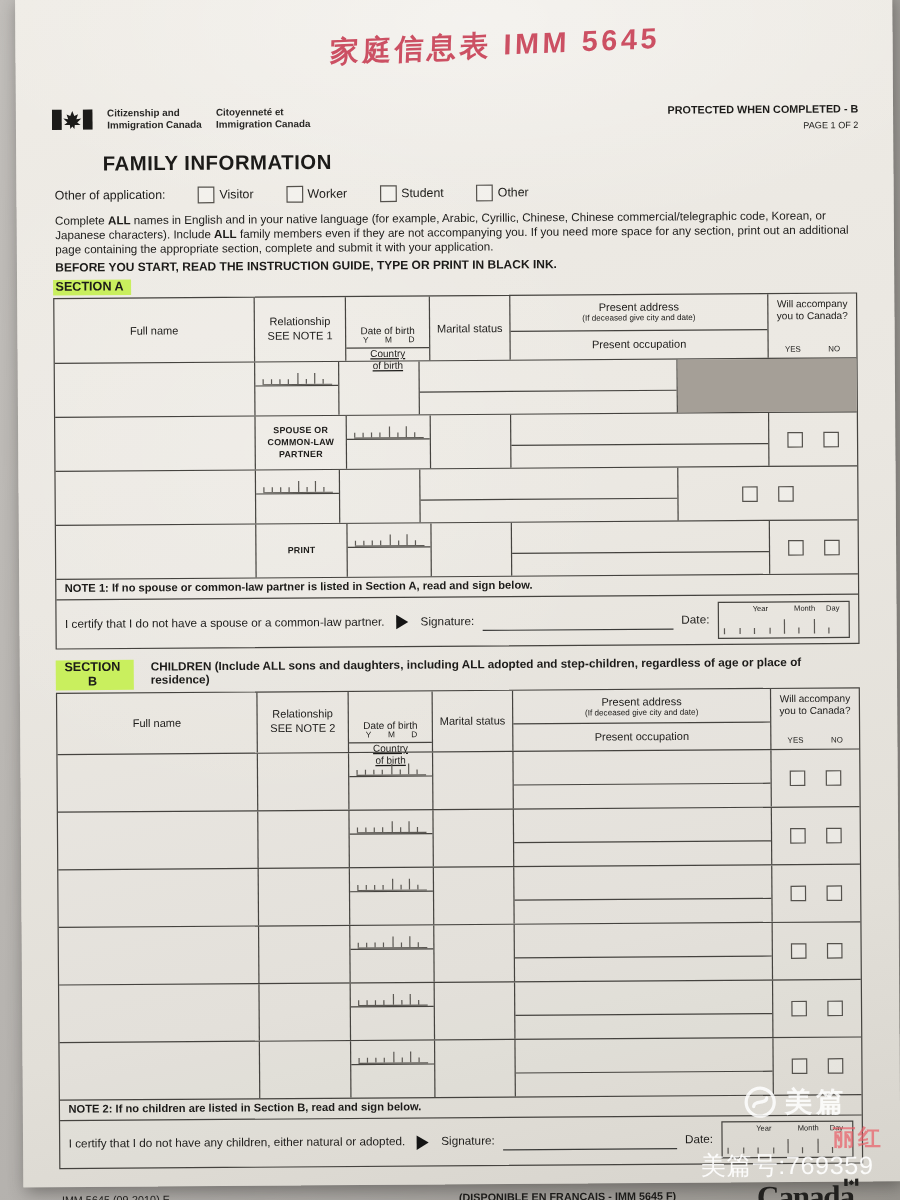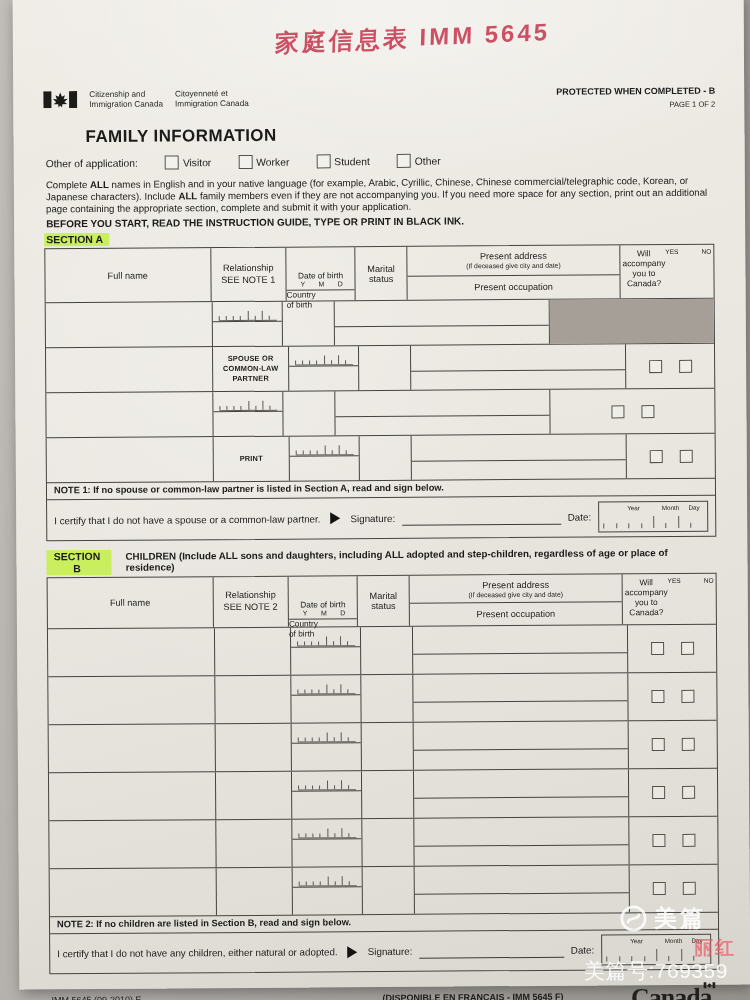--- a/index.html
+++ b/index.html
@@ -18,21 +18,21 @@
       radial-gradient(ellipse 420px 420px at 28% 38%, rgba(255,255,255,0.16), rgba(255,255,255,0) 75%),
       linear-gradient(168deg,#efece6 0%,#eae7e1 45%,#e2dfd8 78%,#d7d4cd 100%);
     box-shadow:2px 4px 14px rgba(40,38,35,0.45);
     transform:rotate(-0.4deg);}
   .handwriting{position:absolute;left:262px;top:26px;font-size:24px;font-weight:bold;
     color:var(--red);letter-spacing:3px;transform:rotate(-2deg) skewX(-4deg);opacity:0.9;white-space:nowrap;}
   .form{position:absolute;left:30px;top:92px;width:672px;}
 
   
   .hdr{display:flex;justify-content:space-between;align-items:flex-start;height:34px;}
-  .dept{display:flex;gap:12px;align-items:flex-start;}
+  .dept{display:flex;gap:12px;align-items:flex-start;font-weight:bold;}
   .flag-svg{width:34px;height:17px;margin-top:1px;}
   .dept-col{font-size:8.2px;line-height:1.25;color:#2a2927;}
   .hdr-right{text-align:right;}
   .protected{font-size:9px;font-weight:bold;}
   .pageno{font-size:7.6px;margin-top:4px;}
   .form-title{font-size:17px;font-weight:bold;letter-spacing:0.4px;margin:3px 0 0 42px;}
 
   
   .type-row{display:flex;align-items:center;margin:9px 0 0 2px;font-size:10.3px;}
   .type-row .opt{display:flex;align-items:center;margin-left:27px;}
@@ -48,36 +48,36 @@
     padding:0 6px 1px 2px;margin:4px 0 2px 0;text-align:center;}
   .secb-row{display:flex;align-items:baseline;margin-top:5px;}
   .secb-title{font-size:9.8px;font-weight:bold;margin-left:14px;}
 
   
   .ftable{width:670px;border:1.6px solid var(--line);background:rgba(255,255,255,0.06);}
   .trow{display:flex;}
   .trow + .trow,.noterow,.certrow{border-top:1px solid var(--line);}
   .tc{border-left:1px solid var(--line);position:relative;}
   .tc:first-child{border-left:none;}
-  .c1{width:166px;}.c2{width:76px;}.c3{width:70px;}.c4{width:52px;}.c5{width:215px;}.c6{flex:1;}
+  .c1{width:166px;}.c2{width:76px;}.c3{width:70px;}.c4{width:67px;}.c5{width:215px;}.c6{flex:1;}
   .thead{height:53px;}
   .arow{height:45px;}
   .brow{height:48px;}
   .center{display:flex;align-items:center;justify-content:center;text-align:center;}
   .h-txt{font-size:9.2px;}
   .h-rel{display:flex;flex-direction:column;align-items:center;justify-content:center;font-size:9.2px;line-height:1.3;}
   .h-dob{display:flex;flex-direction:column;}
   .h-dob .lab{font-size:8.3px;text-align:center;padding-top:2px;margin-top:21px;}
   .h-dob .ymd{display:flex;justify-content:space-between;padding:0 12px 2px 14px;font-size:7px;border-bottom:1px solid var(--line);}
-  .h-dob .country{flex:1;display:flex;flex-direction:column;align-items:flex-start;justify-content:center;font-size:8.3px;line-height:1.15;}
+  .h-dob .country{flex:1;display:flex;flex-direction:column;align-items:center;justify-content:center;font-size:8.3px;line-height:1.15;text-decoration:underline;}
   .h-addr{display:flex;flex-direction:column;}
   .h-addr .top{flex:11;border-bottom:1px solid var(--line);display:flex;flex-direction:column;align-items:center;justify-content:center;}
   .h-addr .top .cap{font-size:6.8px;margin-top:1px;}
   .h-addr .bot{flex:9;display:flex;align-items:center;justify-content:center;font-size:9.2px;}
-  .h-acc{display:flex;justify-content:space-between;text-align:center;padding:3px 2px 3px;}
+  .h-acc{display:flex;flex-direction:column;justify-content:space-between;text-align:center;padding:3px 2px 3px;}
   .h-acc .wa{font-size:8.4px;line-height:1.2;}
   .h-acc .yn{display:flex;justify-content:center;gap:23px;font-size:6.6px;}
   .rel-cell{display:flex;align-items:center;justify-content:center;text-align:center;
     font-size:7.4px;font-weight:600;line-height:1.4;padding:0 7px;letter-spacing:0.2px;}
   .dob-cell{display:flex;flex-direction:column;}
   .dob-top{height:20px;border-bottom:1px solid var(--line);display:flex;align-items:flex-end;justify-content:center;}
   .comb{width:58px;height:11px;border-bottom:1px solid #5c5954;display:flex;align-items:flex-end;}
   .comb i{display:block;flex:1;height:4px;border-left:1px solid #5c5954;}
   .comb i.t{height:9px;}
   .addr-cell{display:flex;flex-direction:column;}

